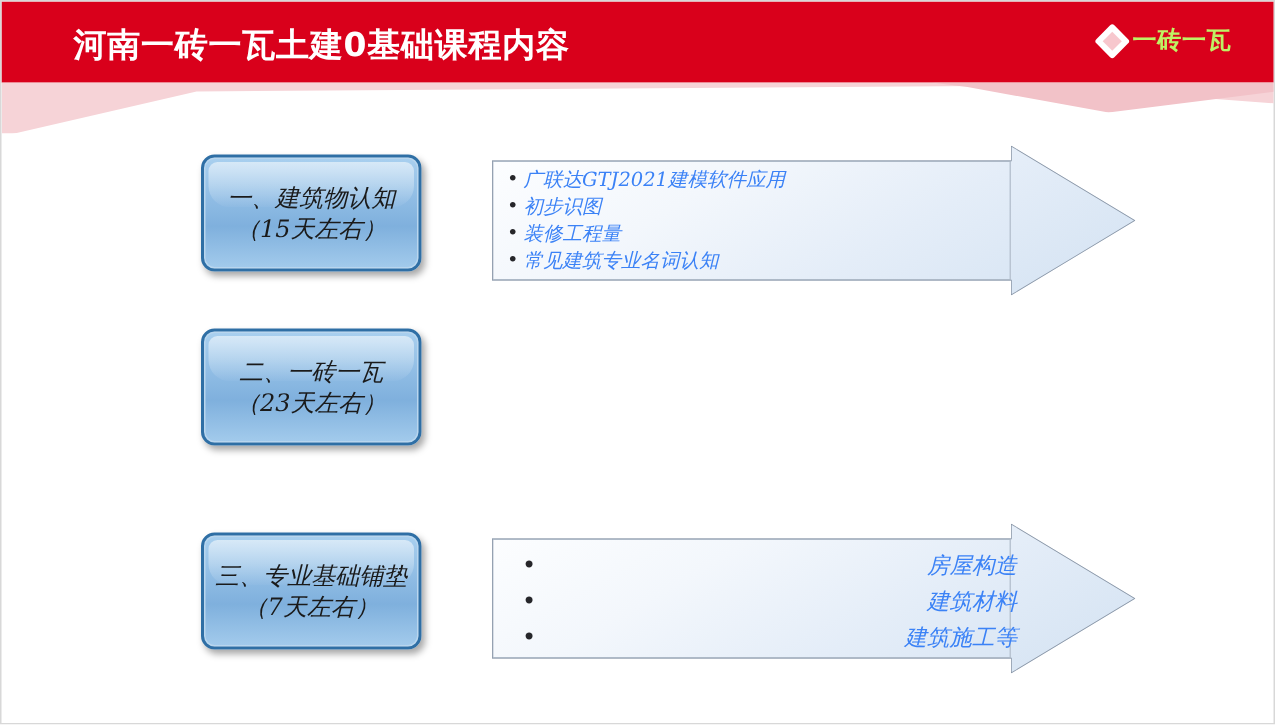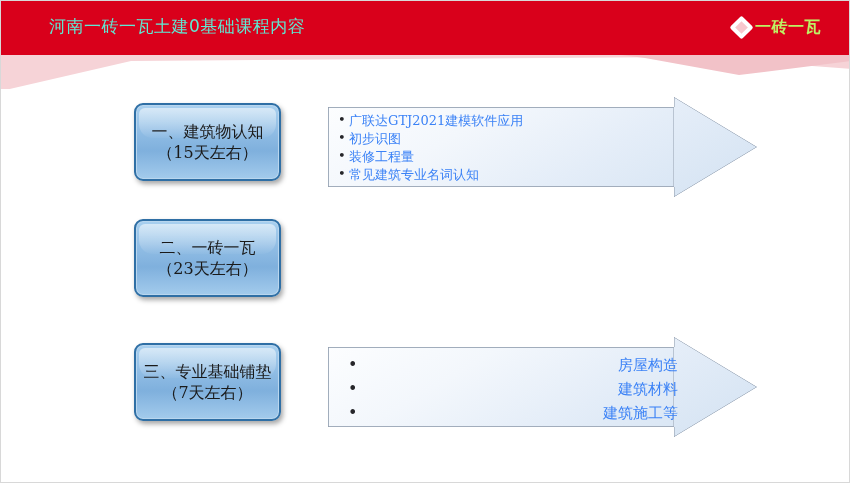--- a/index.html
+++ b/index.html
@@ -27,23 +27,23 @@
     left: 0; top: 0;
     width: 850px;
     height: 54px;
     background: #d9001b;
     overflow: hidden;
   }
   #header-title {
     position: absolute;
     left: 48px;
     top: 14px;
-    font-size: 17px;
-    font-weight: normal;
-    color: #5eead4;
+    font-size: 22px;
+    font-weight: bold;
+    color: #ffffff;
     letter-spacing: 0.5px;
     white-space: nowrap;
   }
   #logo-group {
     position: absolute;
     right: 30px;
     top: 16px;
     display: flex;
     align-items: center;
     gap: 5px;
@@ -93,24 +93,25 @@
     width: 230px; height: 34px;
     background: #f2c2c8;
     clip-path: polygon(0 0, 230px 0, 230px 6px, 118px 20px, 24px 3px);
   }
 
   
   .row {
     position: absolute;
     left: 0;
     width: 850px;
+    font-style: italic;
   }
   #row-0 { top: 96px;  height: 100px; }
   #row-1 { top: 212px; height: 100px; }
-  #row-2 { top: 336px; height: 100px; }
+  #row-2 { top: 348px; height: 100px; }
 
   
   .stage-box {
     position: absolute;
     left: 133px;
     top: 6px;
     width: 147px;
     height: 78px;
     border-radius: 9px;
     background: linear-gradient(180deg, #a9d0ef 0%, #8fbce4 38%, #7fb0dd 62%, #a3cbec 100%);

